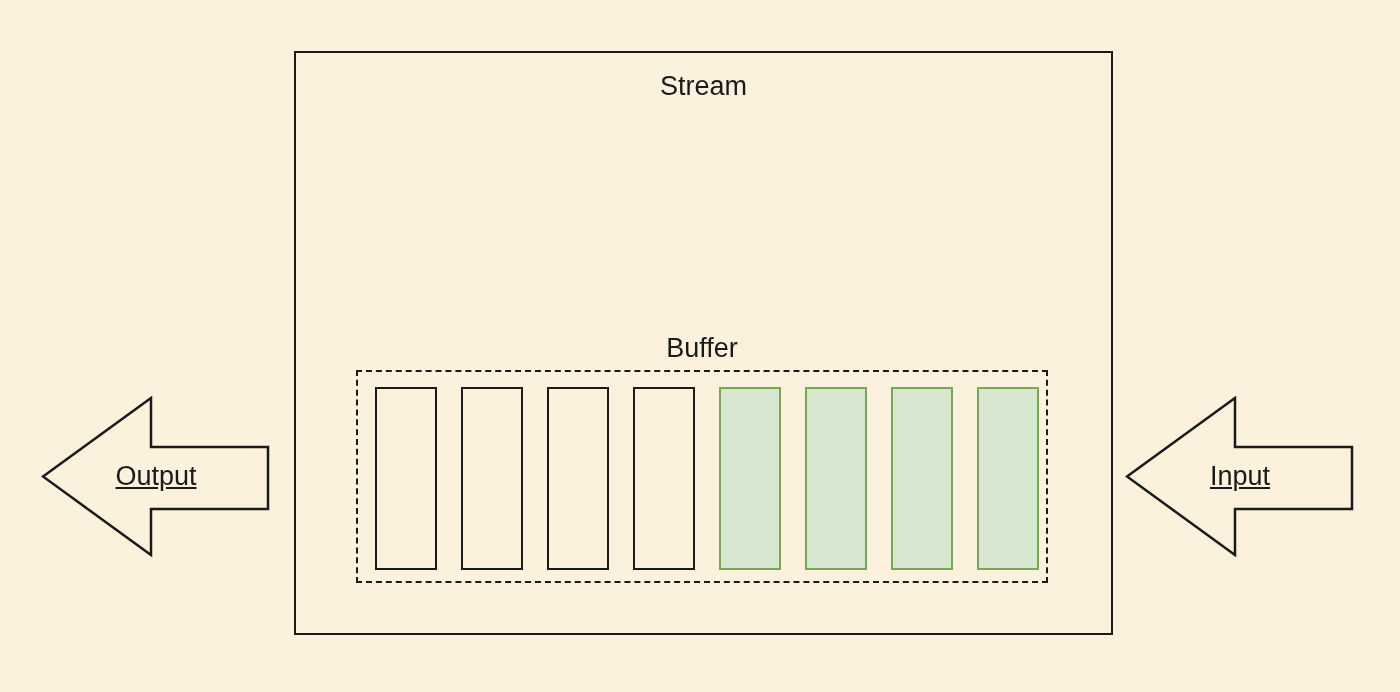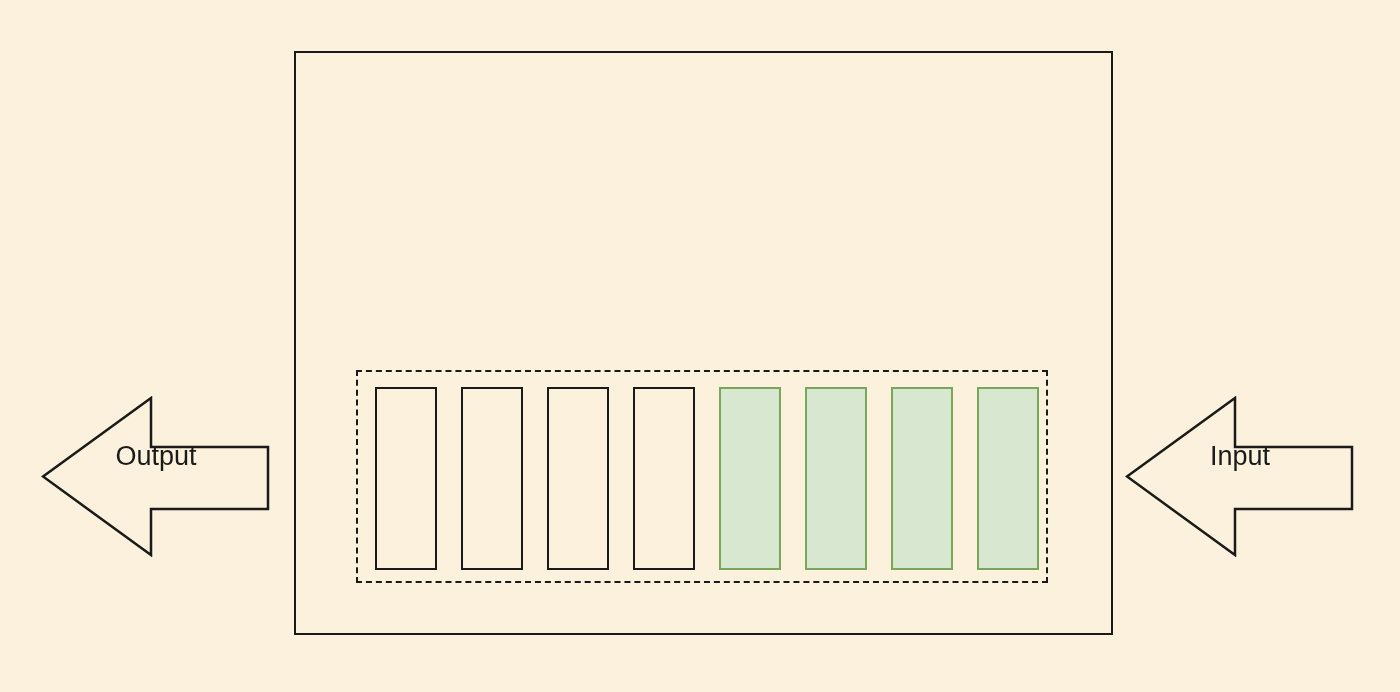--- a/index.html
+++ b/index.html
@@ -90,41 +90,44 @@
     position: absolute;
     top: 396px;
     width: 230px;
     height: 161px;
   }
   .arrow--output { left: 41px; }
   .arrow--input  { left: 1125px; }
   .arrow svg { display: block; width: 100%; height: 100%; }
   .arrow-label {
     position: absolute;
-    top: 376px;
+    top: 396px;
     width: 230px;
     height: 161px;
     display: flex;
     align-items: center;
     justify-content: center;
     font-size: 27px;
     pointer-events: none;
+    text-decoration: underline;
   }
   .arrow-label--output { left: 41px; }
   .arrow-label--input  { left: 1125px; }
 </style>
 </head>
 <body>
 
 <div class="canvas">
 
   <div class="stream-box"></div>
 
+  <div class="stream-title">Stream</div>
 
 
+  <div class="buffer-title">Buffer</div>
 
   <div class="buffer-box"></div>
 
   <div class="buffer-cells">
       <div class="cell cell--empty"></div>
       <div class="cell cell--empty"></div>
       <div class="cell cell--empty"></div>
       <div class="cell cell--empty"></div>
       <div class="cell cell--filled"></div>
       <div class="cell cell--filled"></div>

